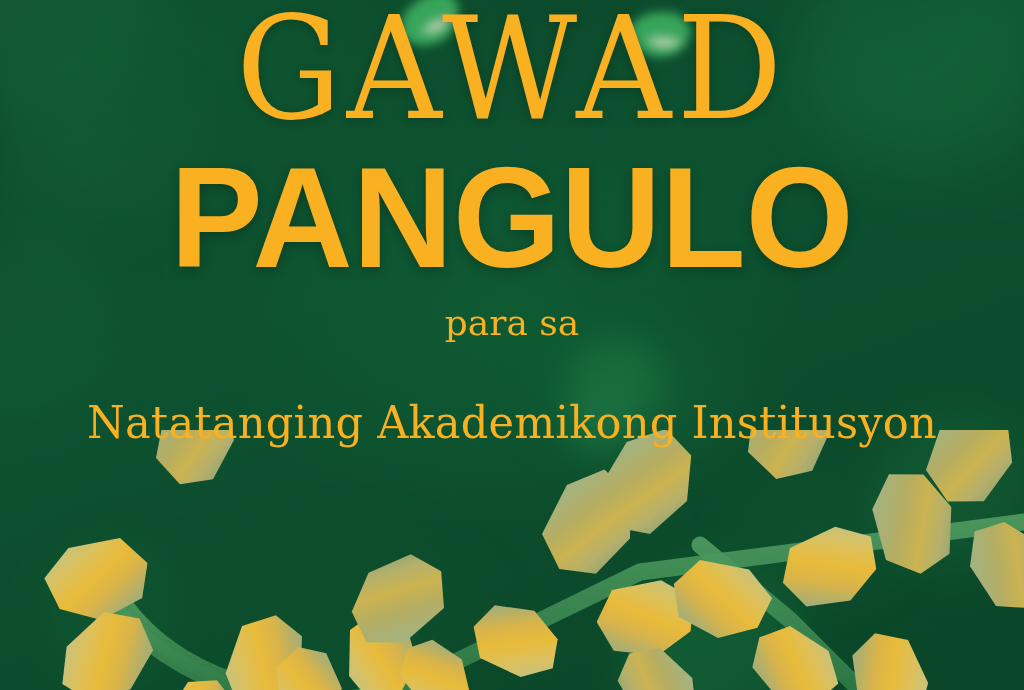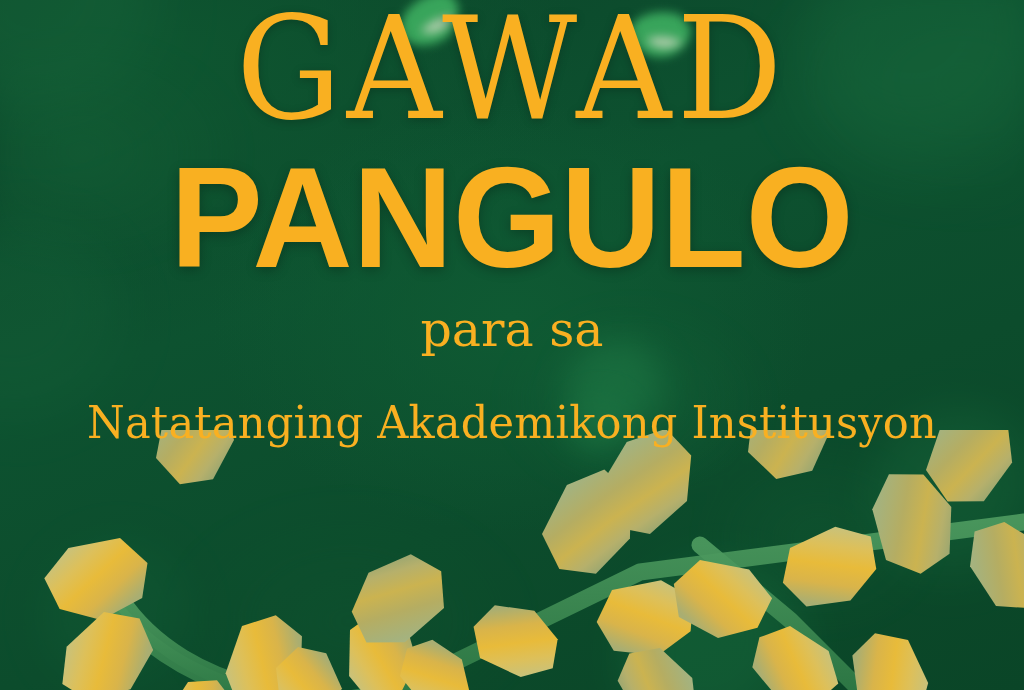--- a/index.html
+++ b/index.html
@@ -95,21 +95,21 @@
     transform: scaleX(.97);
   }
   .title-parasa {
     margin: 0;
     padding: 0;
     position: absolute;
     left: 0; right: 0;
     top: 303px;
     font-family: "DejaVu Serif", "Liberation Serif", serif;
     font-weight: 400;
-    font-size: 49px;
+    font-size: 36px;
     line-height: 1.1;
     color: #f9b021;
     white-space: nowrap;
   }
   .title-subtitle {
     margin: 0;
     padding: 0;
     position: absolute;
     left: 0; right: 0;
     top: 399px;

